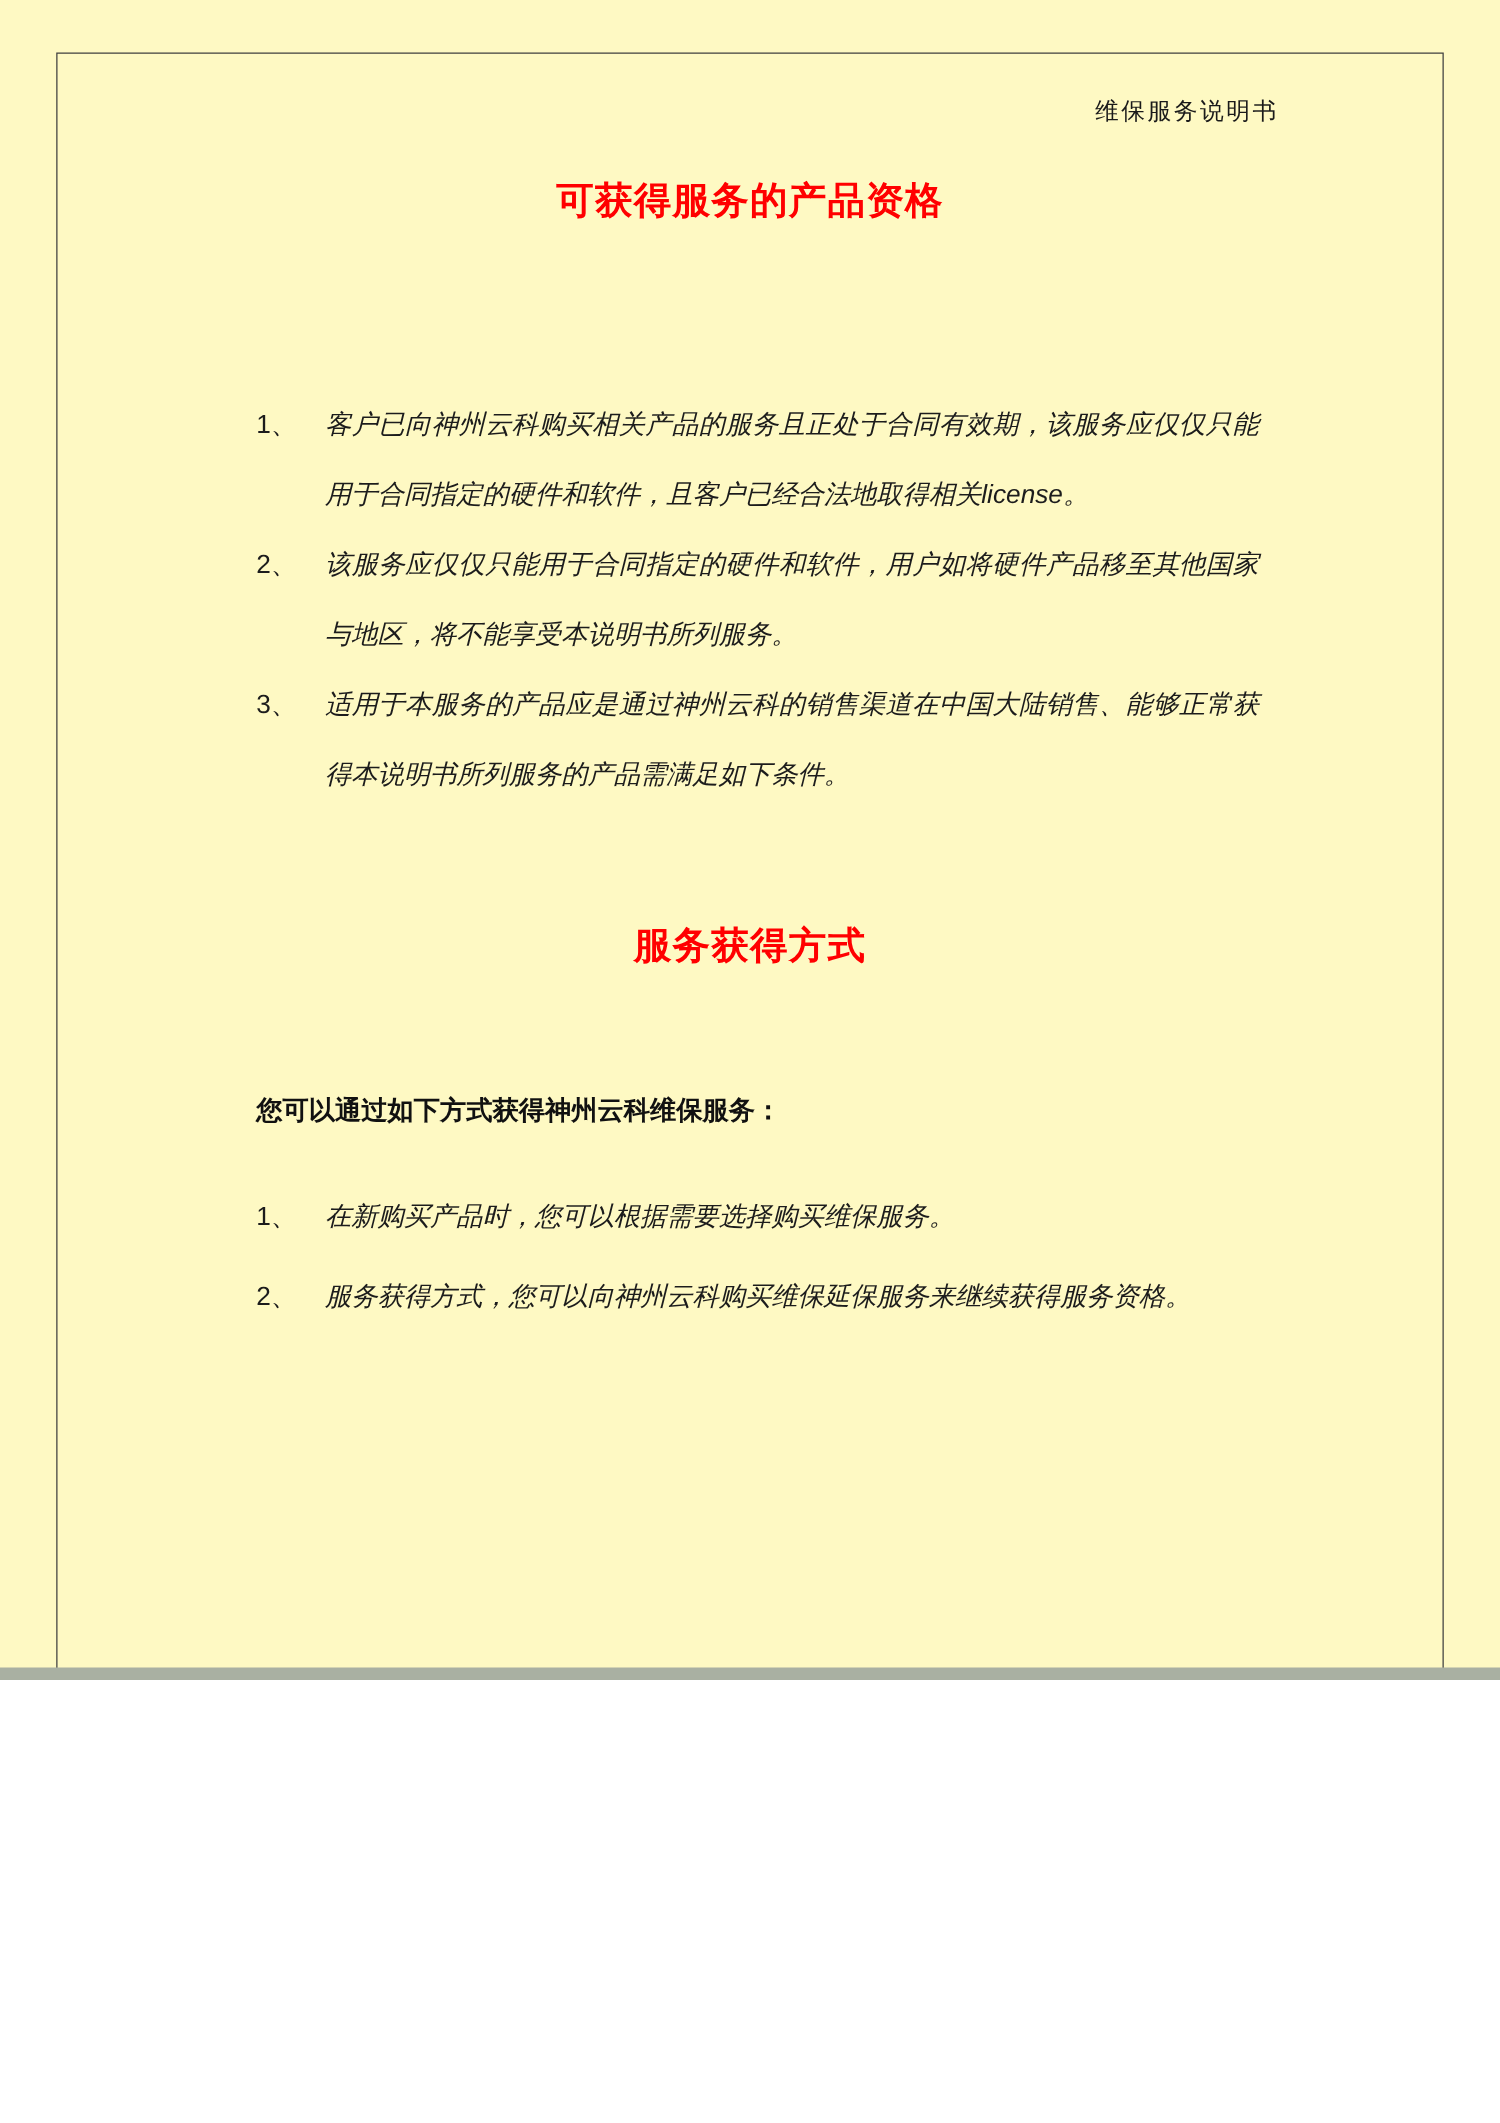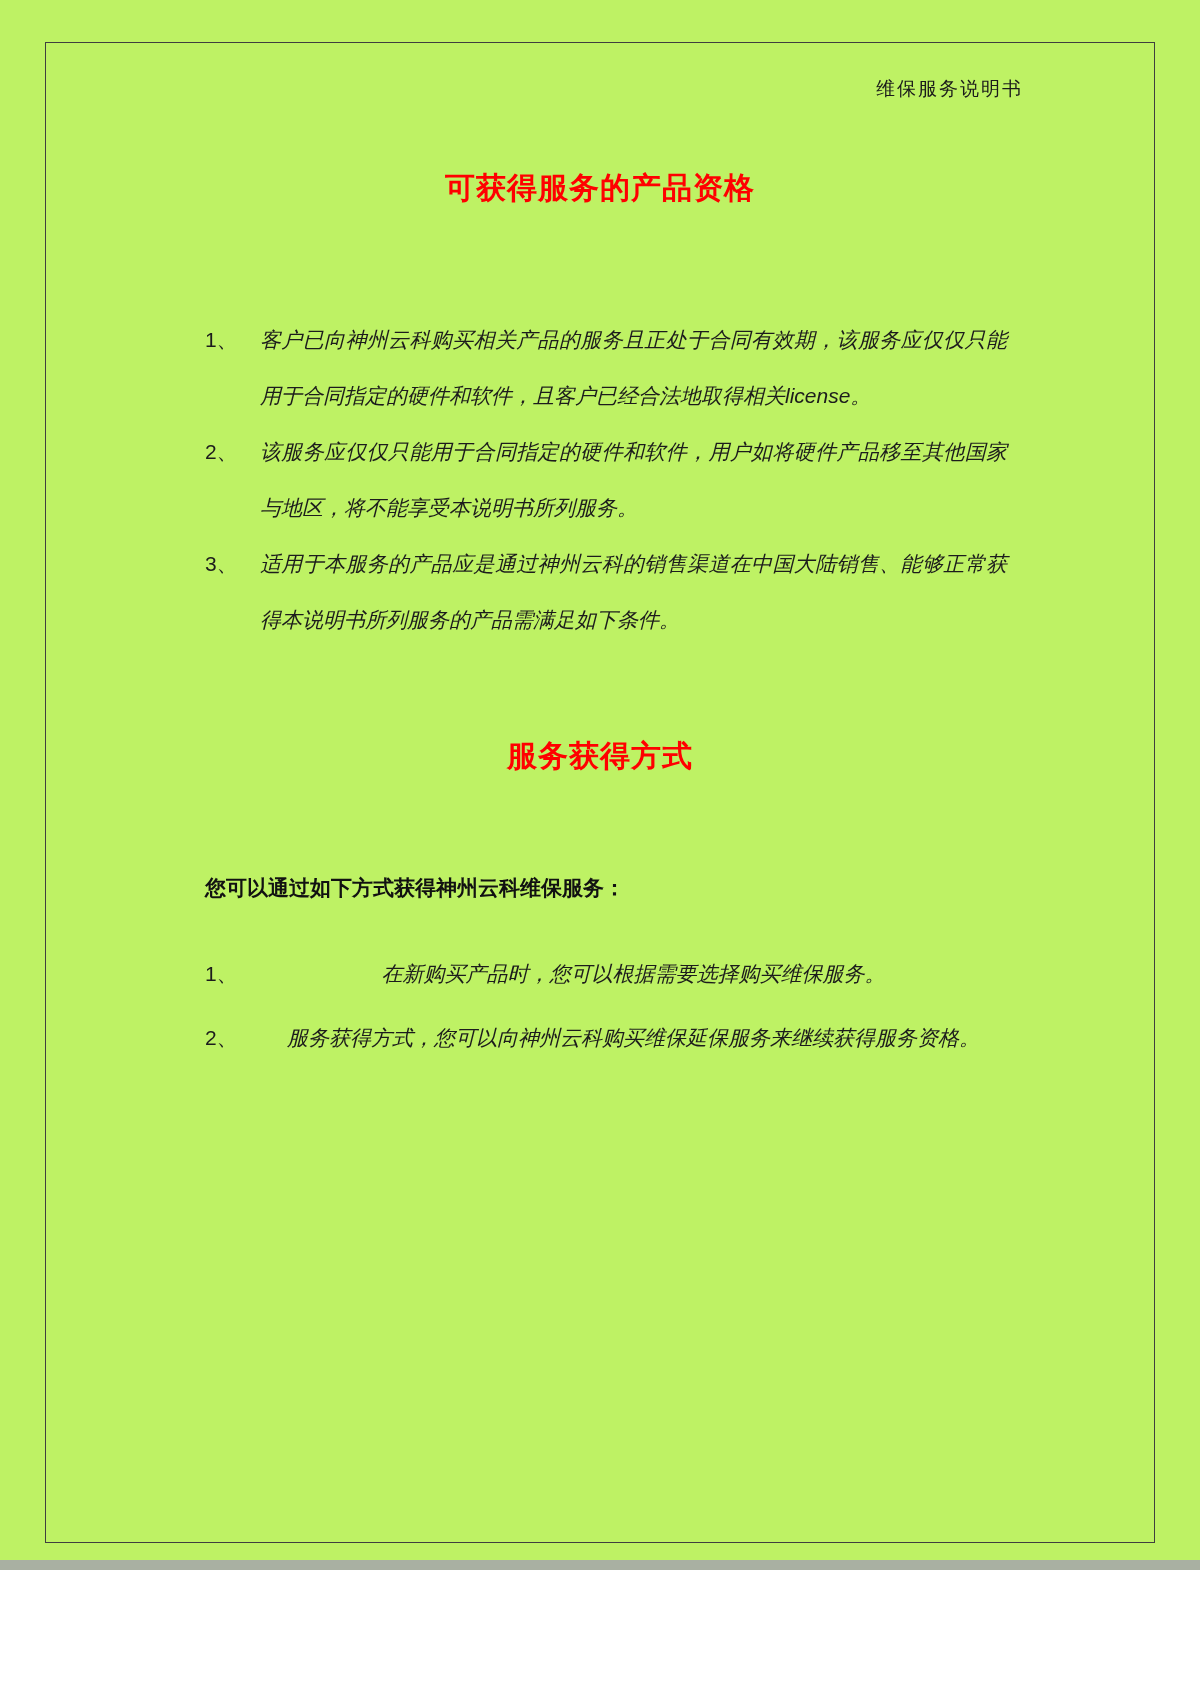--- a/index.html
+++ b/index.html
@@ -1,20 +1,20 @@
 <!DOCTYPE html>
 <html><head>
 <meta charset="utf-8">
 <style>
   html,body{margin:0;padding:0;background:#ffffff;}
   .page{
     position:relative;
     width:1200px;
-    height:1570px;
-    background:#bef264;
+    height:1344px;
+    background:#fef9c3;
     font-family:"Liberation Sans",sans-serif;
     color:#1c1c1c;
     overflow:hidden;
   }
   .border-frame{
     position:absolute;
     left:45px;
     top:42px;
     width:1110px;
     height:1501px;
@@ -33,21 +33,21 @@
   }
   .section-title{
     position:absolute;
     left:0;
     width:1200px;
     text-align:center;
     font-size:30px;
     font-weight:700;
     letter-spacing:1px;
   }
-  .title-1{top:140px;margin-top:28px;}
+  .title-1{top:140px;}
   .title-2{top:736px;}
   .intro{
     position:absolute;
     left:205px;
     width:800px;
     font-size:21px;
     font-weight:700;
     color:#111111;
   }
   .intro-1{top:234px;}
@@ -68,21 +68,21 @@
   .list-2 .list-item{line-height:64px;}
   .item-num{
     flex:0 0 55px;
     width:55px;
   }
   .item-text{
     flex:1;
     text-align:justify;
     font-style:italic;
   }
-  .list-2 .item-text{text-align:center;}
+  .list-2 .item-text{text-align:left;}
   .doc-footer{
     position:absolute;
     top:1484px;
     left:0;
     width:1110px;
     text-align:center;
     font-family:"Liberation Serif",serif;
     font-size:17px;
     color:#1a1a1a;
   }

